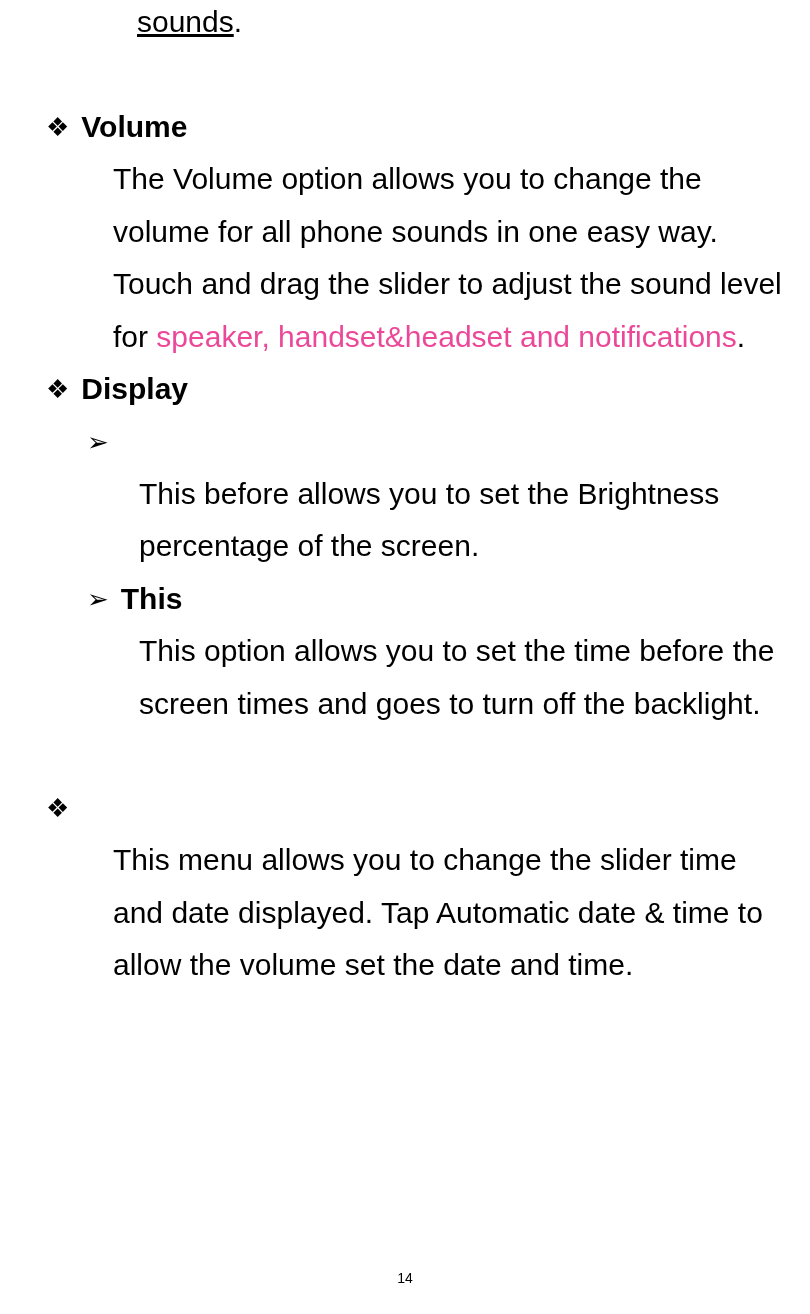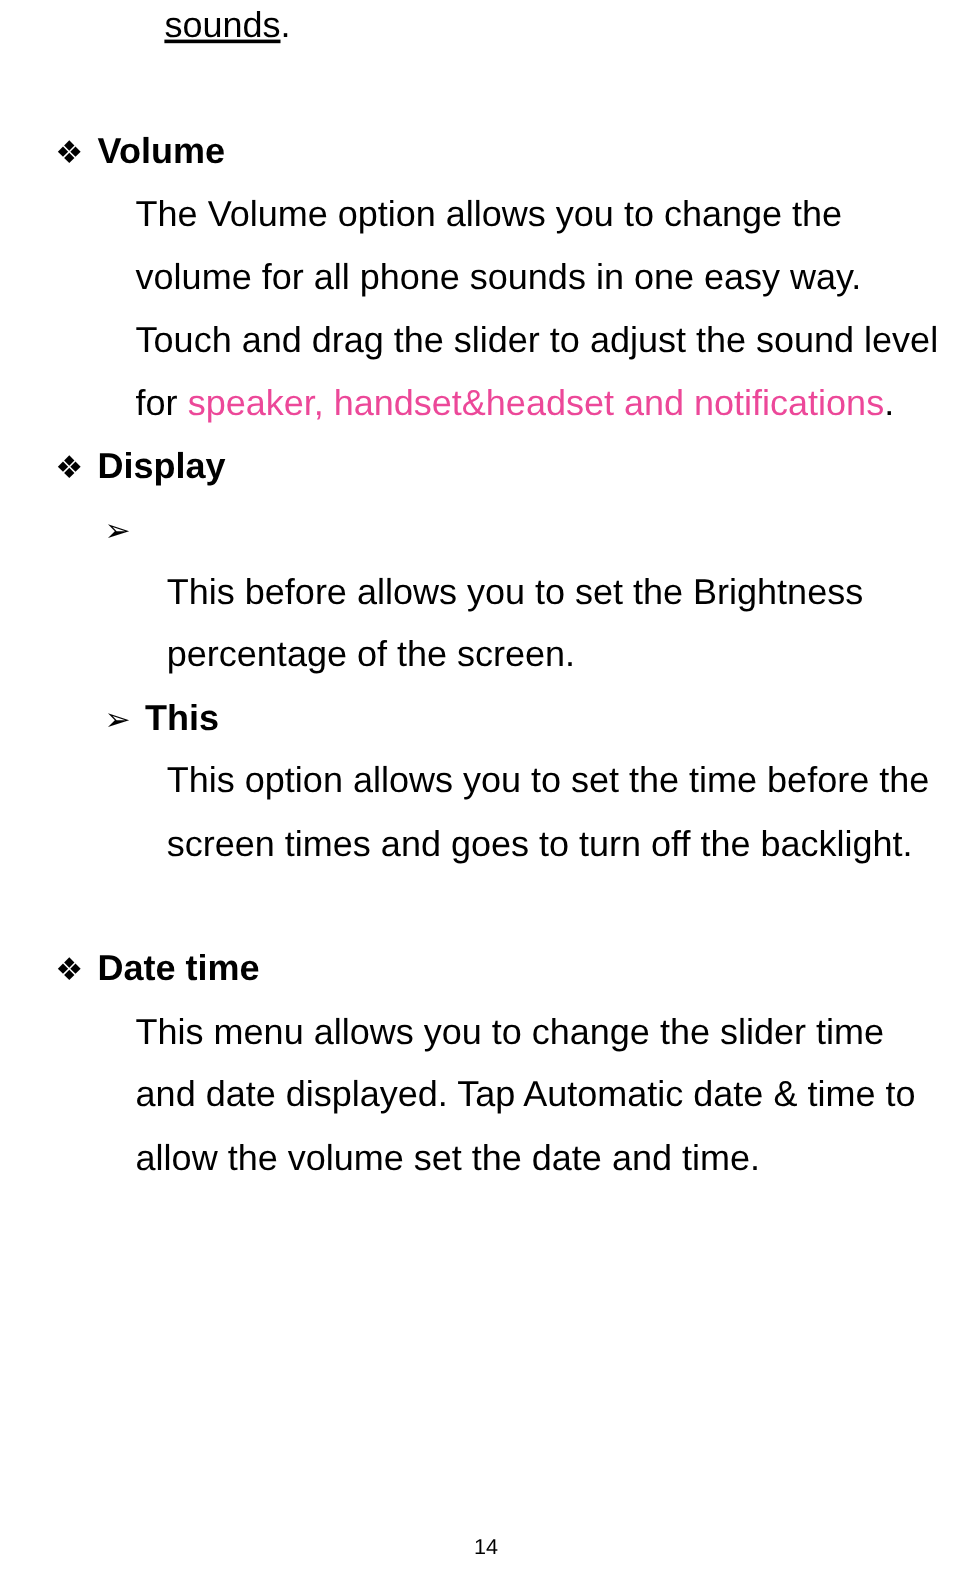--- a/index.html
+++ b/index.html
@@ -64,24 +64,24 @@
     }
     .sub-body {
       margin-left: 119px;
       margin-right: 5px;
     }
     .bold {
       font-weight: normal;
     }
     .page-number {
       position: absolute;
-      bottom: 9px;
+      bottom: 24px;
       left: 50%;
       transform: translateX(-50%);
-      font-size: 18px;
+      font-size: 14px;
     }
     .tight-section {
       margin-top: 0px;
     }
   </style>
 </head>
 <body>
 
 <div class="top-line">
   <span class="underline">sounds</span><span>.</span>
@@ -111,20 +111,19 @@
   <div class="sub-bullet">
     <span class="arrow-icon">➢</span>
     <span class="sub-title">This</span>
   </div>
   <div class="sub-body">This option allows you to set the time before the screen times and goes to turn off the backlight.</div>
 </div>
 
 <div class="section">
   <div class="bullet-diamond">
     <span class="diamond-icon">❖</span>
-    <span class="section-title">Date time</span>
   </div>
   <div class="section-body">
     <span>This menu allows you to change the slider time and date displayed. Tap </span><span class="bold">Automatic date &amp; time</span><span> to allow the volume set the date and time.</span>
   </div>
 </div>
 
 <div class="page-number">14</div>
 
 </body></html>

